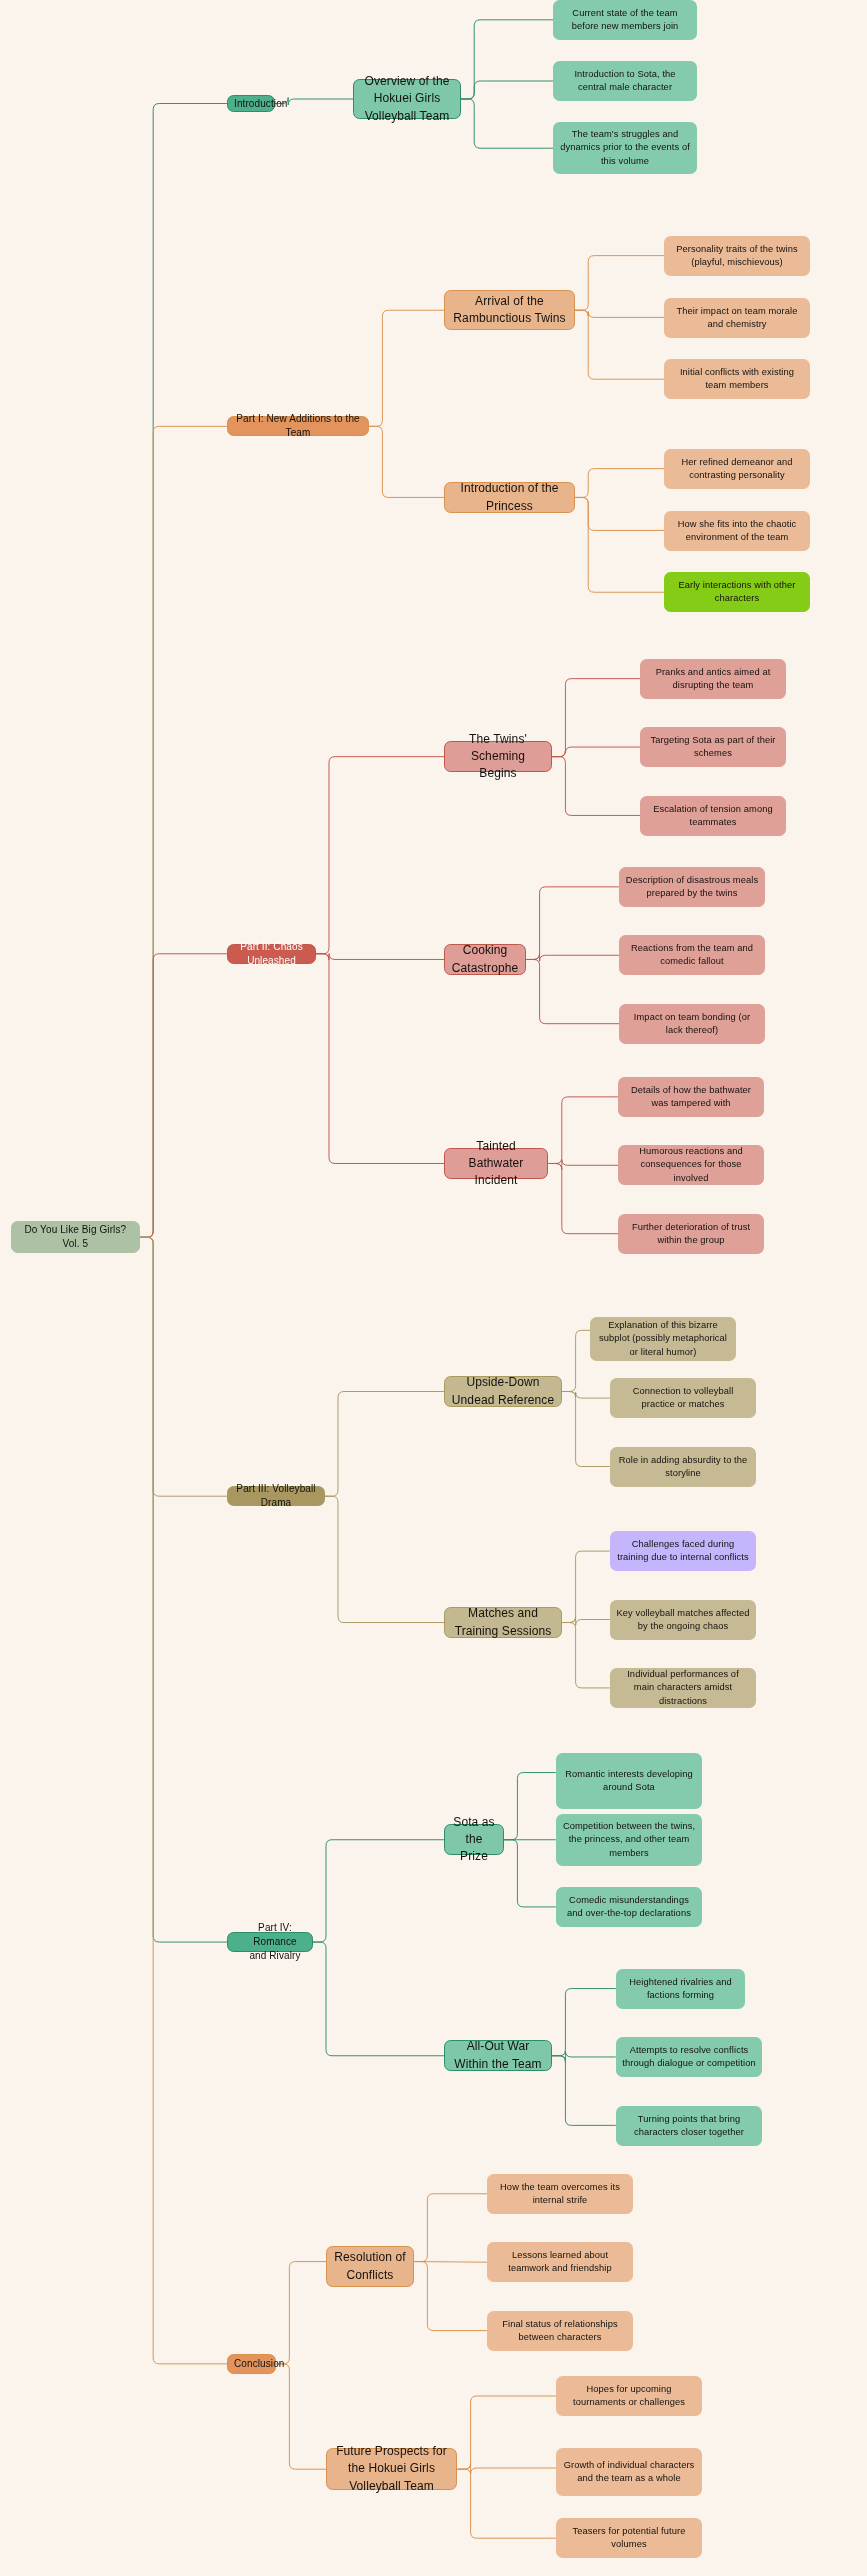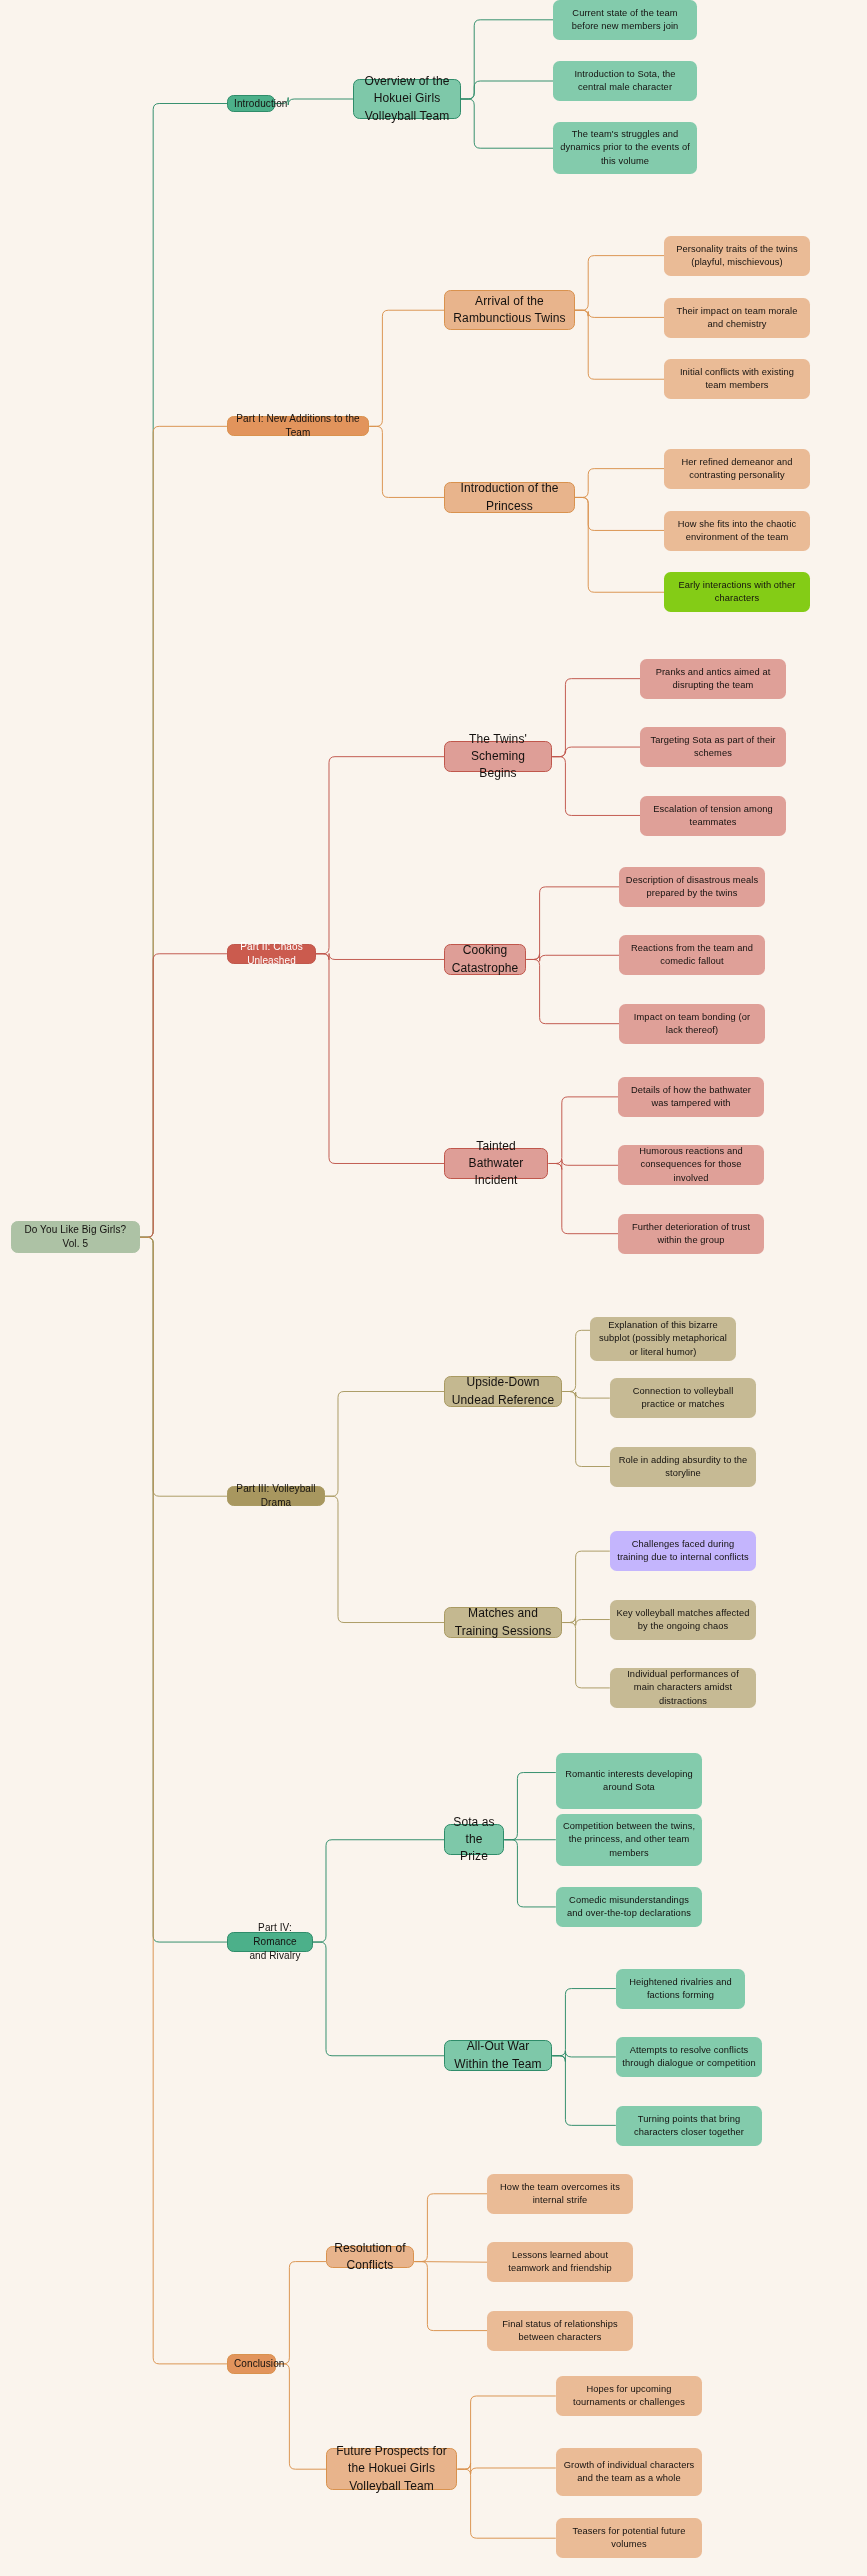--- a/index.html
+++ b/index.html
@@ -226,21 +226,21 @@
       </div>
       <div class="node lvl3" style="left: 616px; top: 2037px; width: 146px; height: 40px; background: rgb(131, 203, 172);">
         <span>Attempts to resolve conflicts through dialogue or competition</span>
       </div>
       <div class="node lvl3" style="left: 616px; top: 2106px; width: 146px; height: 40px; background: rgb(131, 203, 172);">
         <span>Turning points that bring characters closer together</span>
       </div>
       <div class="node lvl1" style="left: 227px; top: 2354px; width: 49px; height: 20px; background: rgb(226, 148, 92); border: 0.9px solid rgb(217, 146, 78);">
         <span>Conclusion</span>
       </div>
-      <div class="node lvl2" style="left: 326px; top: 2246px; width: 88px; height: 22px; background: rgb(232, 180, 140); border: 0.9px solid rgb(217, 146, 78);">
+      <div class="node lvl2" style="left: 326px; top: 2246px; width: 88px; height: 41px; background: rgb(232, 180, 140); border: 0.9px solid rgb(217, 146, 78);">
         <span>Resolution of Conflicts</span>
       </div>
       <div class="node lvl3" style="left: 487px; top: 2174px; width: 146px; height: 40px; background: rgb(234, 187, 150);">
         <span>How the team overcomes its internal strife</span>
       </div>
       <div class="node lvl3" style="left: 487px; top: 2242px; width: 146px; height: 40px; background: rgb(234, 187, 150);">
         <span>Lessons learned about teamwork and friendship</span>
       </div>
       <div class="node lvl3" style="left: 487px; top: 2311px; width: 146px; height: 40px; background: rgb(234, 187, 150);">
         <span>Final status of relationships between characters</span>

